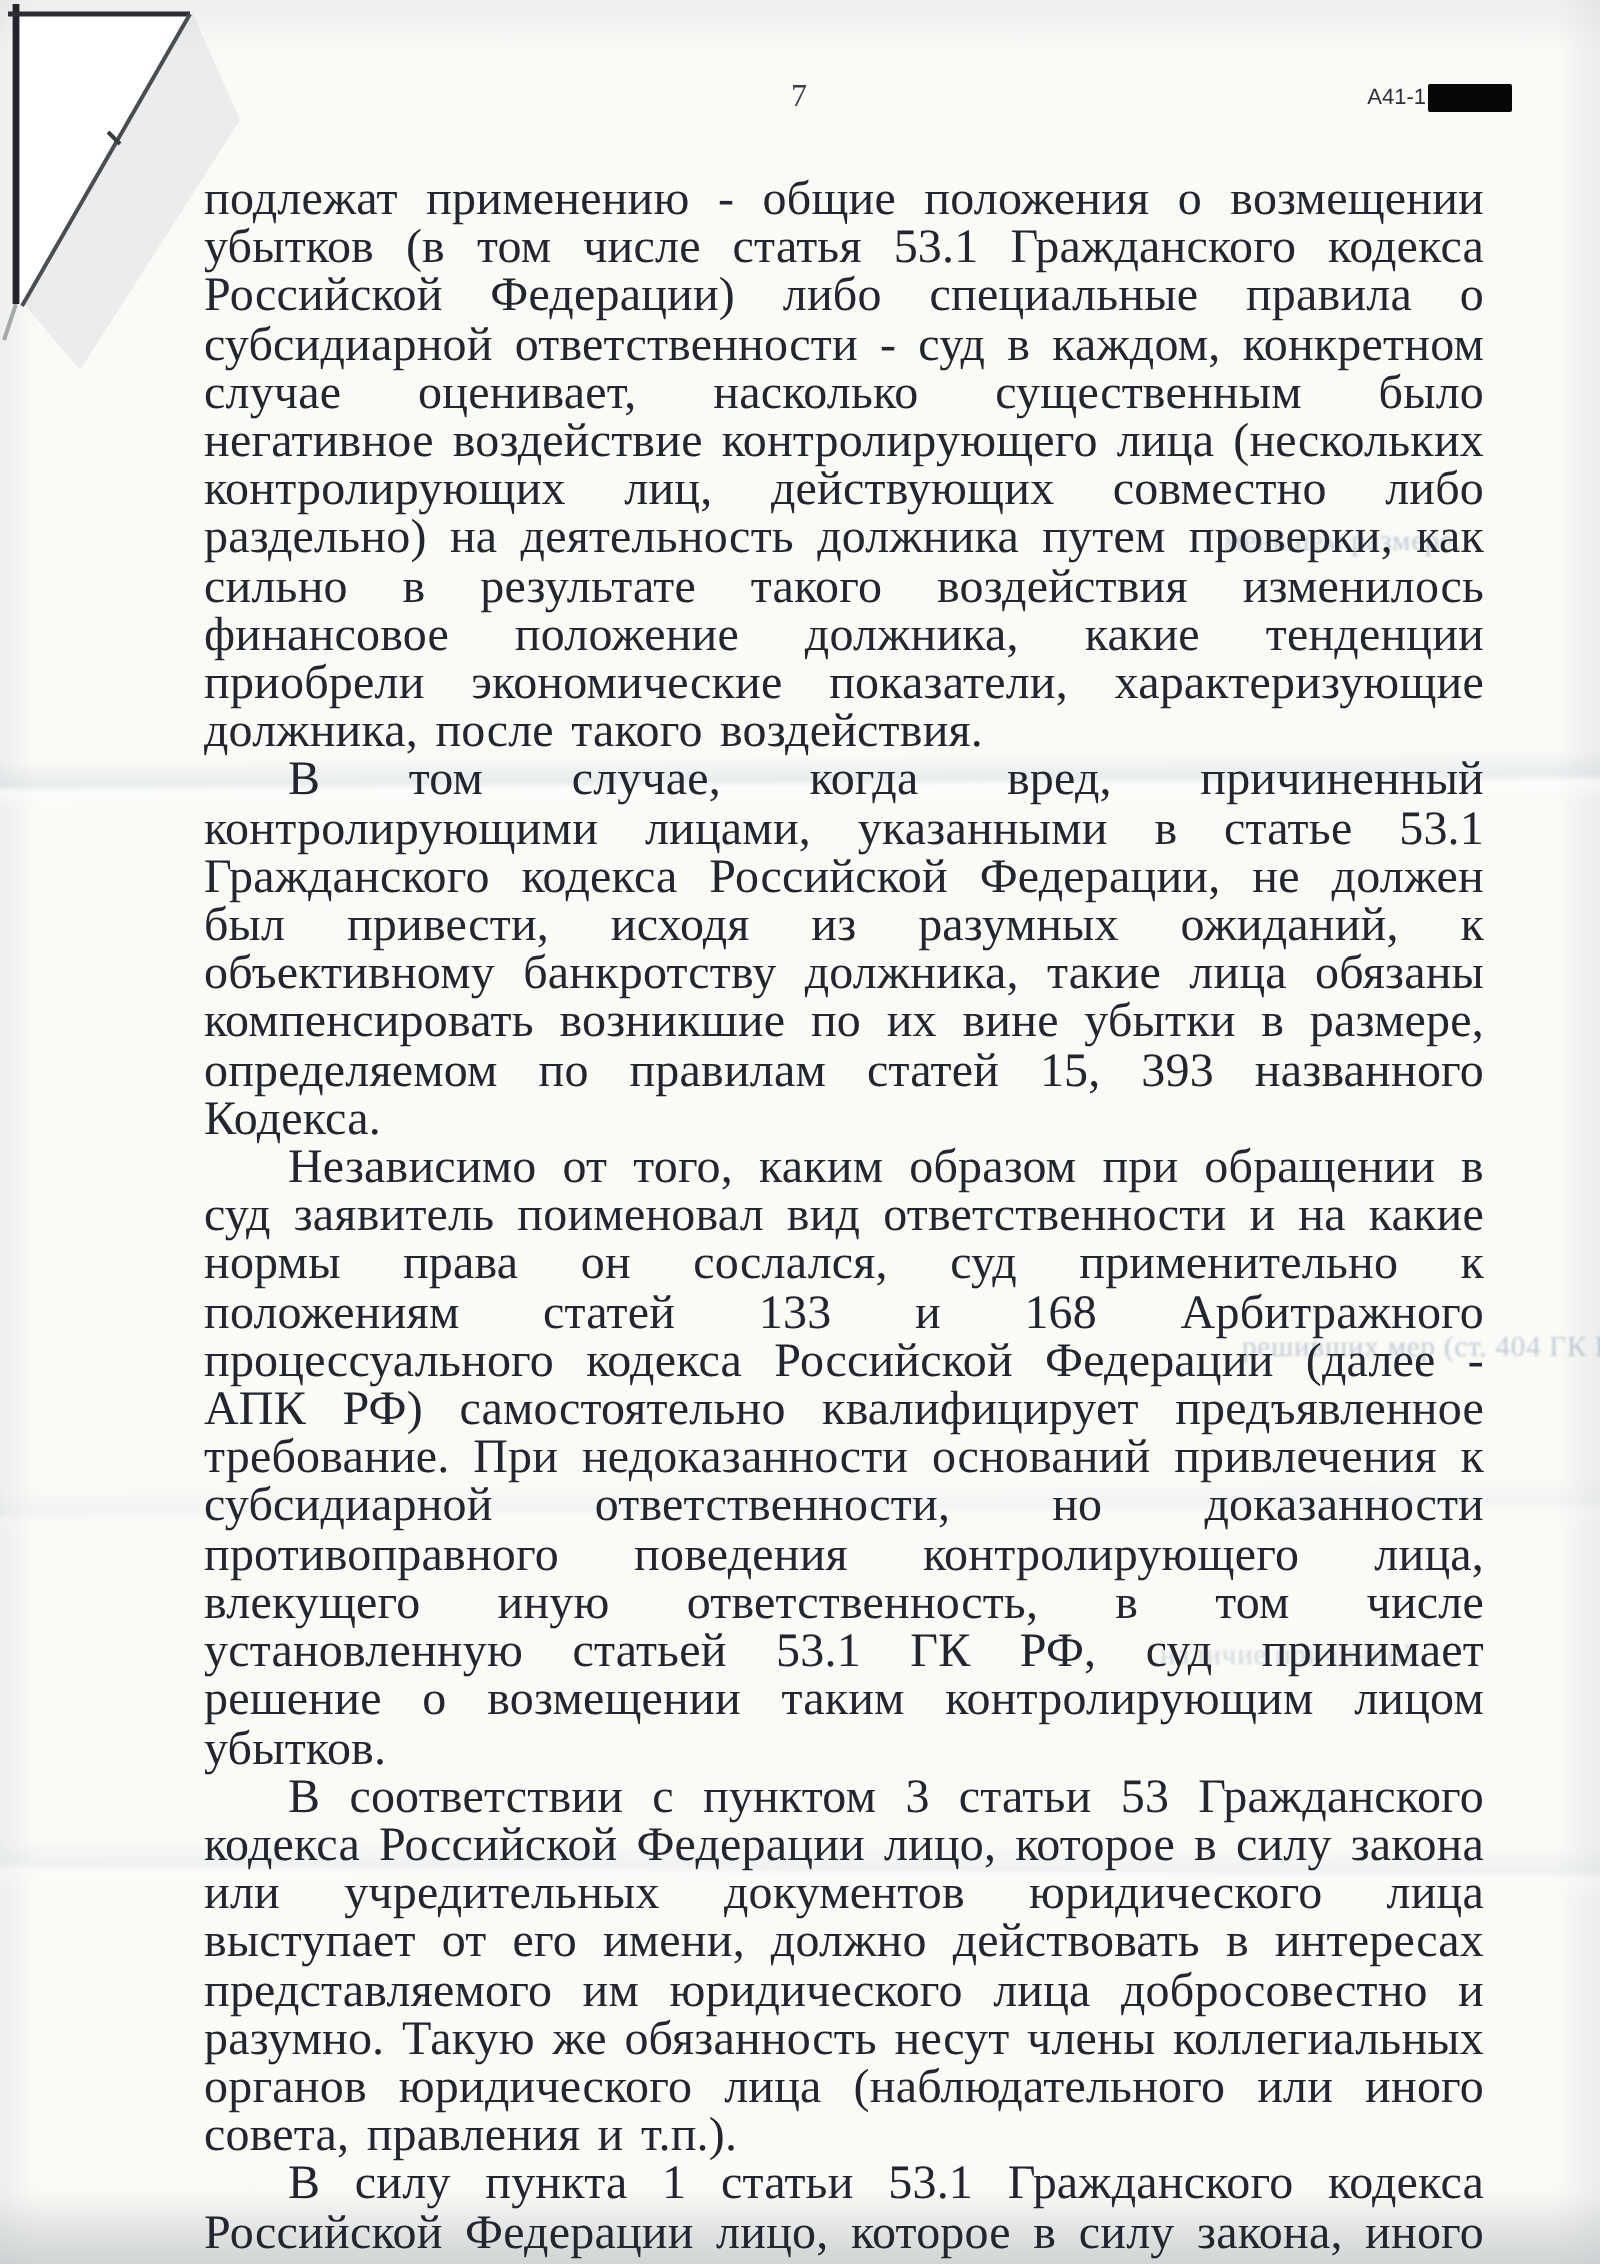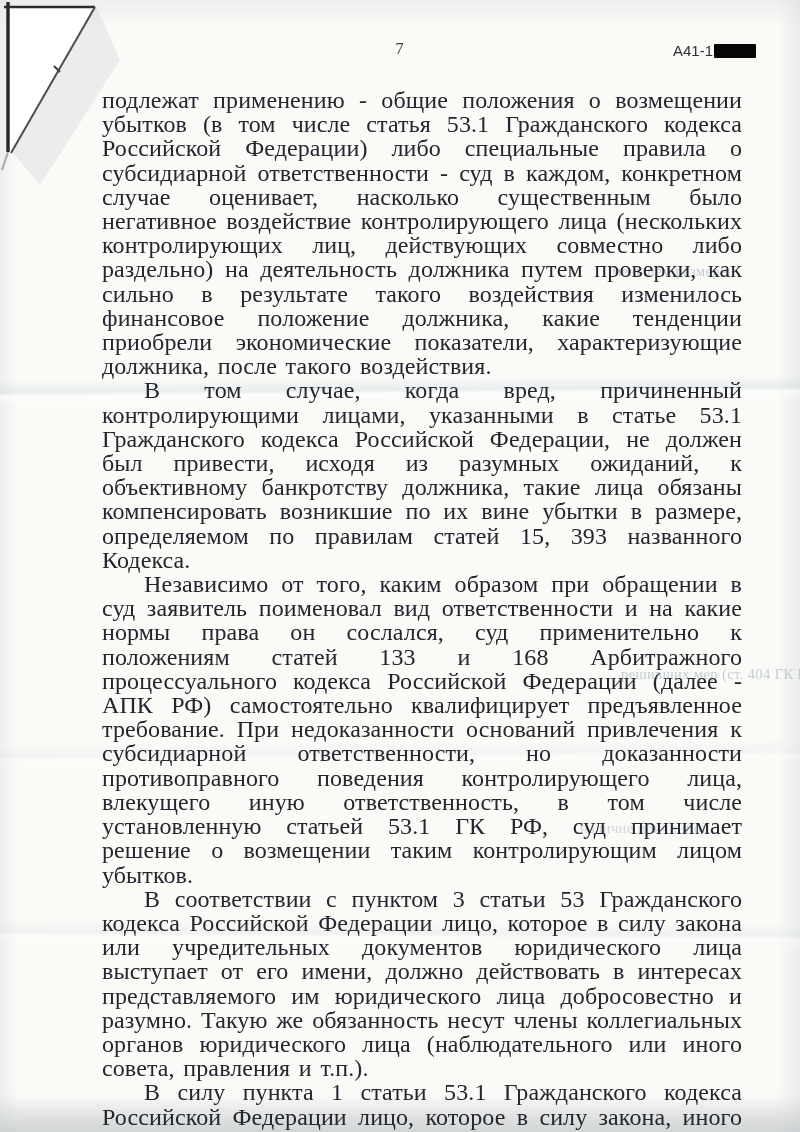--- a/index.html
+++ b/index.html
@@ -41,21 +41,21 @@
     pointer-events: none;
   }
   
   .page-number {
     position: absolute; top: 40px; left: 0; width: 100%;
     text-align: center;
     font-size: 16px; color: #3a3d44; letter-spacing: 1px;
   }
   .case-label {
     position: absolute; top: 42px; right: 44px;
-    font-size: 15px; color: #2e3138;
+    font-size: 11px; color: #2e3138;
     font-family: "Liberation Sans", sans-serif;
     display: flex; align-items: center; margin-left: 42px;
   }
   .redaction-bar {
     display: inline-block;
     width: 42px; height: 14px;
     background: #070707;
     margin-left: 1px;
     border-radius: 1px;
   }

